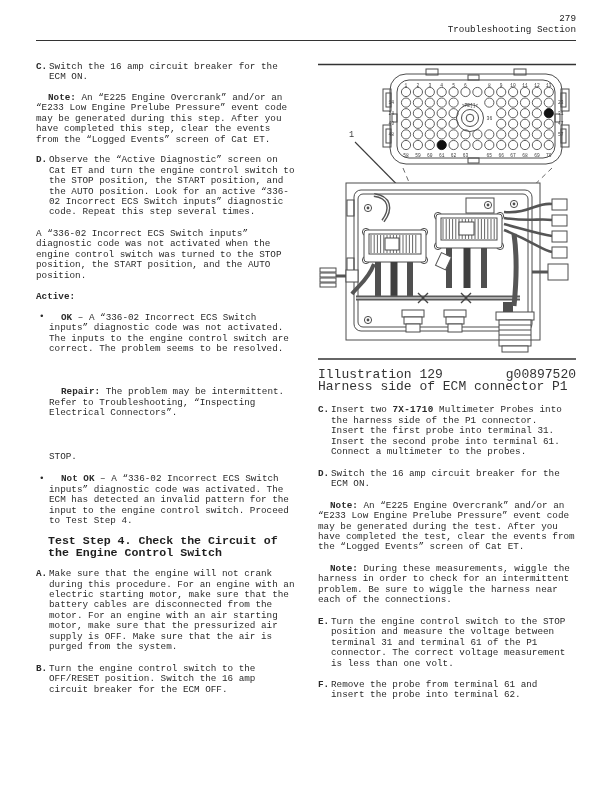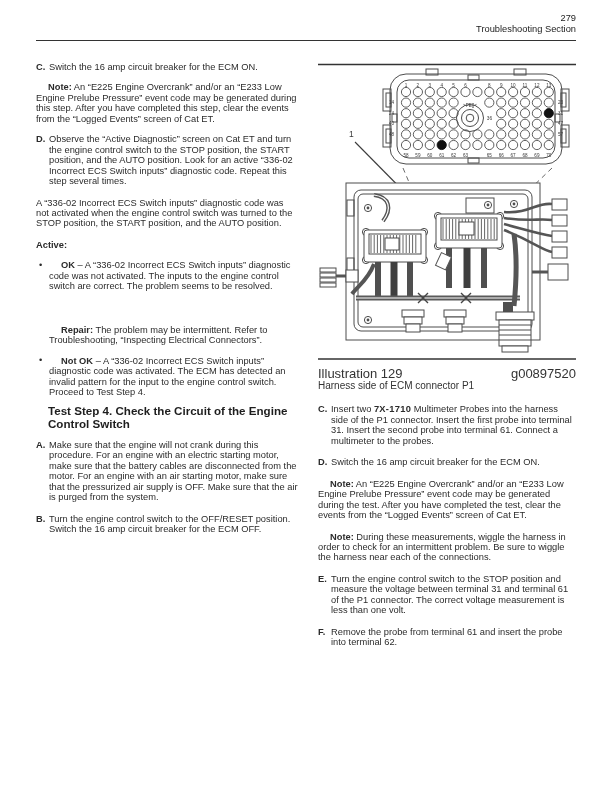--- a/index.html
+++ b/index.html
@@ -1,21 +1,21 @@
 <!DOCTYPE html>
 <html><head>
 <meta charset="utf-8">
 <style>
   html,body{margin:0;padding:0;}
   body{
     width:612px;height:792px;position:relative;background:#ffffff;
     font-family:"Liberation Sans","DejaVu Sans",sans-serif;
     color:#2b2b2b;-webkit-font-smoothing:antialiased;
   }
-  .page{position:absolute;inset:0;width:584px;height:792px;overflow:hidden;}
+  .page{position:absolute;inset:0;width:584px;height:792px;overflow:hidden;font-family:Liberation Mono, monospace;}
 
   
   .hdr{position:absolute;top:13px;left:36px;width:540px;text-align:right;line-height:11px;font-size:9.3px;color:#222;}
   .hdr-rule{position:absolute;top:40px;left:36px;width:540px;border-top:1.2px solid #333;}
 
   
   .col{position:absolute;top:62px;font-size:9.3px;line-height:10.45px;}
   .col-left{left:36px;width:262px;}
   .col-right{left:318px;width:258px;}
 
@@ -26,21 +26,21 @@
   .subhead{font-weight:bold;margin-bottom:10px;}
   .bullet{position:relative;padding-left:13px;margin-bottom:10px;}
   .bullet .dot{position:absolute;left:3px;top:-0.5px;}
   .indent{margin-left:13px;margin-top:33px;}
   .h2{font-size:11.6px;line-height:12.8px;font-weight:bold;margin:3px 0 9px 12px;color:#1e1e1e;}
   .partnum{font-weight:bold;letter-spacing:0.3px;}
 
   
   .figure{margin:0 0 2px 0;}
   .figmeta{display:flex;justify-content:space-between;font-size:13px;line-height:9px;margin-top:5px;color:#333;}
-  .figcap{font-size:10px;line-height:9px;margin:3px 0 14px 0;color:#333;}
+  .figcap{font-size:13px;line-height:9px;margin:3px 0 14px 0;color:#333;}
   svg text{fill:#3a3a3a;}
 </style>
 </head>
 <body>
 
 <div class="page">
 
   <div class="hdr">
     <div>279</div>
     <div>Troubleshooting Section</div>
@@ -66,20 +66,21 @@
     <div class="bullet">
       <span class="dot">•</span>
       <span class="b">OK</span>
       <span>–</span>
       <span>A “336-02 Incorrect ECS Switch inputs” diagnostic code was not activated. The inputs to the engine control switch are correct. The problem seems to be resolved.</span>
     </div>
     <div class="para indent">
       <span class="b">Repair:</span>
       <span>The problem may be intermittent. Refer to Troubleshooting, “Inspecting Electrical Connectors”.</span>
     </div>
+    <div class="para indent" style="margin-bottom:12px;">STOP.</div>
     <div class="bullet" style="margin-bottom:8px;">
       <span class="dot">•</span>
       <span class="b">Not OK</span>
       <span>–</span>
       <span>A “336-02 Incorrect ECS Switch inputs” diagnostic code was activated. The ECM has detected an invalid pattern for the input to the engine control switch. Proceed to Test Step 4.</span>
     </div>
 
     <div class="h2">Test Step 4. Check the Circuit of the Engine Control Switch</div>
 
     <div class="step" style="margin-bottom:11px;">

